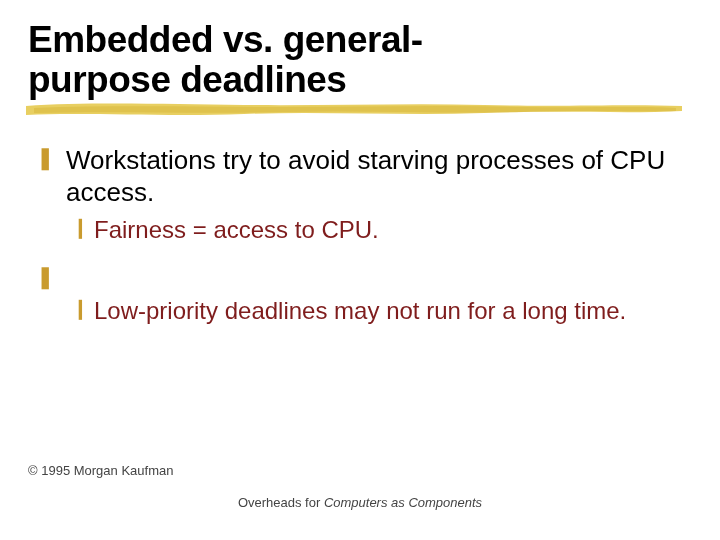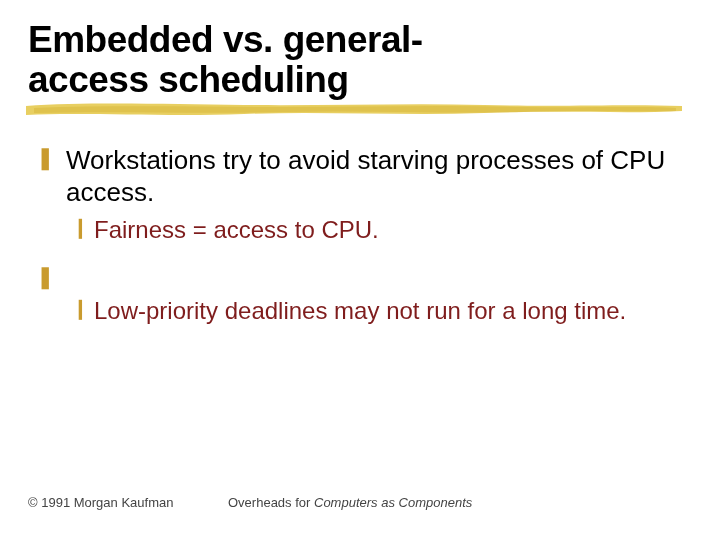--- a/index.html
+++ b/index.html
@@ -12,30 +12,30 @@
   }
   .content { padding-left: 8px; }
   .bullet1 { display: flex; align-items: flex-start; margin-bottom: 6px; padding-right: 20px; }
   .bullet1 .mark { width: 22px; flex: none; color: #c99b2e; font-size: 22px; line-height: 1.25; font-family: "Zapf Dingbats","Segoe UI Symbol",sans-serif; }
   .bullet1 .text { font-size: 26px; line-height: 1.25; color: #000; margin-left: 8px; }
   .bullet2 { display: flex; align-items: flex-start; margin: 4px 0 18px 36px; padding-right: 20px; }
   .bullet2 .mark { width: 22px; flex: none; color: #c99b2e; font-size: 20px; line-height: 1.25; font-family: "Zapf Dingbats","Segoe UI Symbol",sans-serif; }
   .bullet2 .text { font-size: 24px; line-height: 1.25; color: #7f1d1d; text-align: right; }
   .footer { position: absolute; bottom: 28px; left: 28px; right: 28px; display: flex; font-size: 13px; color: #444; }
   .copyright { width: 200px; line-height: 1.3; }
-  .center-note { flex: 1; line-height: 1.3; }
+  .center-note { flex: 1; text-align: center; line-height: 1.3; margin-top: 32px; }
   .center-note .ital { font-style: italic; }
 </style>
 </head>
 <body>
 
 <div class="slide">
   <h1 class="title">
     <span>Embedded vs. general-</span><br>
-    <span>access scheduling</span>
+    <span>purpose deadlines</span>
   </h1>
   <div class="underline-wrap">
     <svg class="underline" viewBox="0 0 660 16" preserveAspectRatio="none">
       <path d="M2,4 C60,0 140,2 220,3 C300,4 380,1 460,3 C540,5 600,2 658,4 L658,9 C600,12 540,8 460,11 C380,14 300,9 220,12 C140,15 60,10 2,13 Z" fill="#e8cf61"></path>
       <path d="M10,6 C90,3 180,5 260,5 C340,5 420,3 500,5 C560,6 620,4 652,6 L652,9 C620,10 560,8 500,10 C420,12 340,8 260,10 C180,12 90,9 10,11 Z" fill="#d8b93f" opacity="0.6"></path>
     </svg>
   </div>
 
   <div class="content">
     <div class="bullet1">
@@ -49,19 +49,19 @@
     <div class="bullet1">
       <span class="mark">❚</span>
     </div>
     <div class="bullet2">
       <span class="mark">❙</span>
       <span class="text">Low-priority deadlines may not run for a long time.</span>
     </div>
   </div>
 
   <div class="footer">
-    <div class="copyright">© 1991 Morgan Kaufman</div>
+    <div class="copyright">© 1995 Morgan Kaufman</div>
     <div class="center-note">
       <span>Overheads for </span><span class="ital">Computers as Components</span>
     </div>
     <div style="width:200px"></div>
   </div>
 </div>
 
 </body></html>

